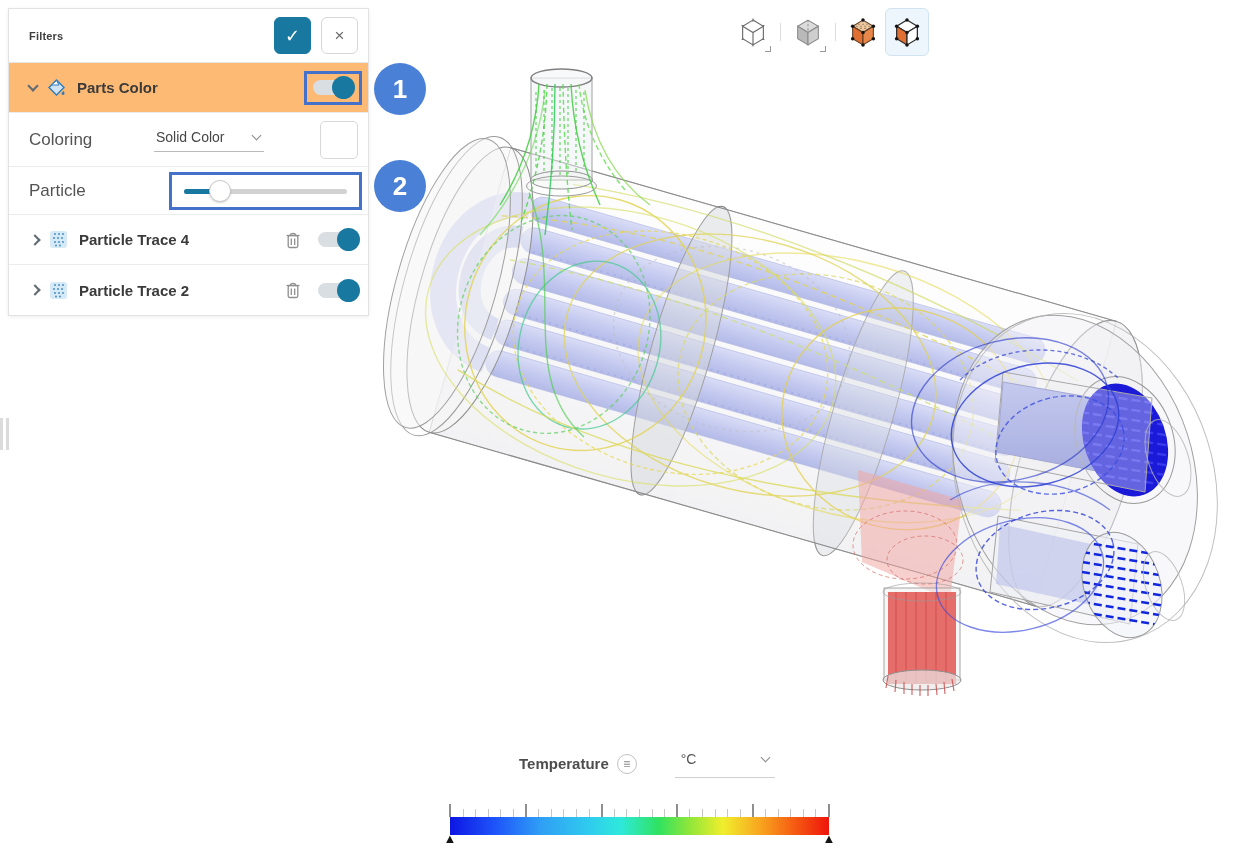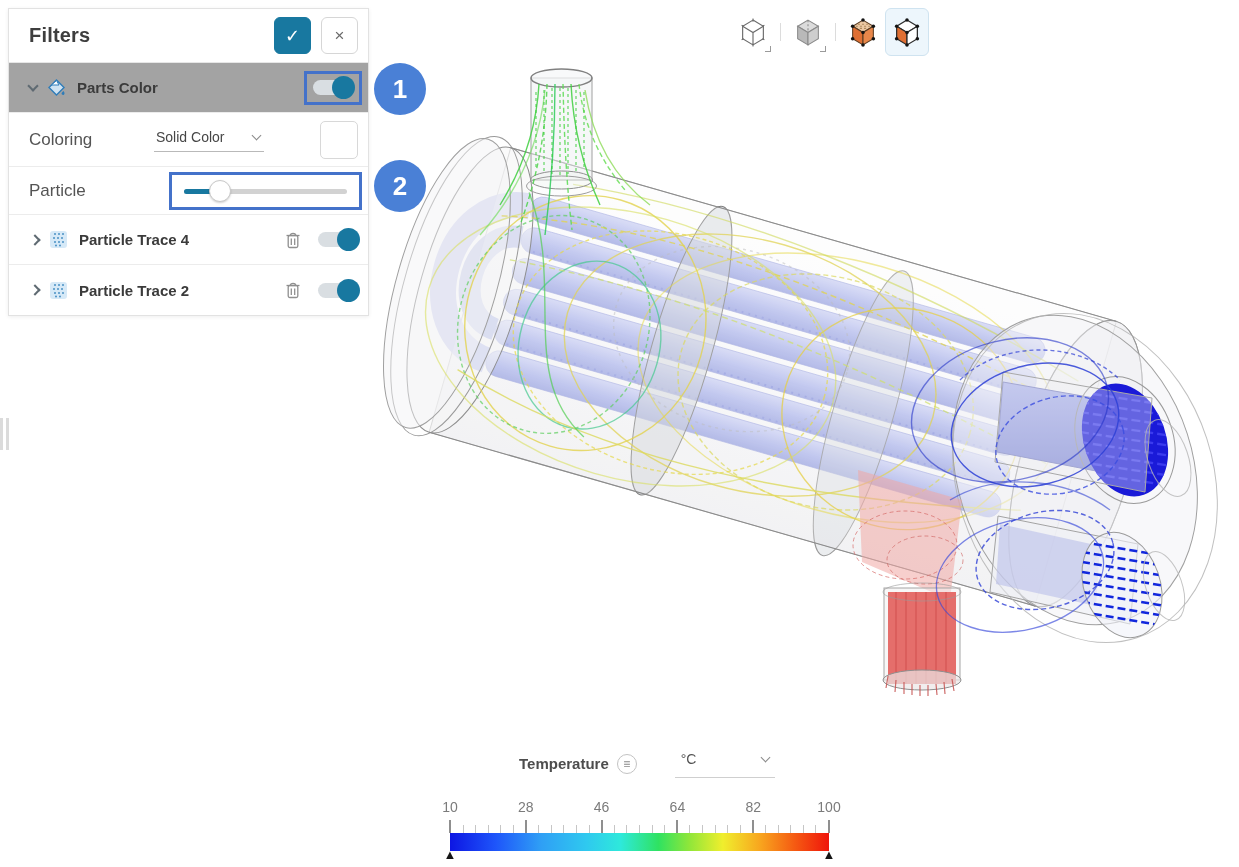--- a/index.html
+++ b/index.html
@@ -8,29 +8,29 @@
   .stage { position:relative; width:1239px; height:867px; background:#fff; }
 
   
   #viewport { position:absolute; left:0; top:0; width:1239px; height:867px; }
 
   
   .panel { position:absolute; left:8px; top:8px; width:361px; background:#fff;
     border:1px solid #e2e2e2; box-shadow:0 1px 4px rgba(0,0,0,.07); z-index:10; }
   .p-header { height:54px; display:flex; align-items:center; padding:0 10px 0 20px;
     border-bottom:1px solid #e6e6e6; }
-  .p-title { font-size:20px; font-weight:bold; color:#3e3e3e; letter-spacing:.2px; flex:1; }
+  .p-title { font-size:11px; font-weight:bold; color:#3e3e3e; letter-spacing:.2px; flex:1; }
   .hdr-btns { display:flex; gap:10px; }
   .btn-confirm, .btn-close { width:37px; height:37px; border-radius:6px; display:flex;
     align-items:center; justify-content:center; cursor:pointer; font-size:18px; }
   .btn-confirm { background:#1878a0; border:1px solid #1878a0; color:#fff; }
   .btn-close { background:#fff; border:1px solid #d6d6d6; color:#6a6a6a; font-size:17px; }
 
   .row { display:flex; align-items:center; border-bottom:1px solid #ececec; padding:0 10px 0 20px; }
-  .row-parts { height:50px; background:#a3a3a3; padding-right:6px; }
+  .row-parts { height:50px; background:#fdba74; padding-right:6px; }
   .row-coloring { height:54px; }
   .row-opacity { height:48px; padding-right:6px; }
   .row-trace { height:50px; }
   .row-trace + .row-trace { }
 
   .chev { display:inline-block; width:8px; height:8px; border-right:2px solid #5f6a72;
     border-bottom:2px solid #5f6a72; flex:none; }
   .chev.down { transform:rotate(45deg); margin:-3px 10px 0 0; }
   .chev.right { transform:rotate(-45deg); margin:0 10px 0 2px; }
   .row-title { font-size:15px; font-weight:bold; color:#3b3b3b; flex:1; }
@@ -459,28 +459,20 @@
     <button class="legend-menu">
       <span>≡</span>
     </button>
     <div class="unit-select">
       <span class="unit-val">°C</span>
       <i class="dd-chev"></i>
     </div>
   </div>
 
   <div class="colorbar-wrap">
-    <div class="cb-labels">
-      <span style="left:0%">10</span>
-      <span style="left:20%">28</span>
-      <span style="left:40%">46</span>
-      <span style="left:60%">64</span>
-      <span style="left:80%">82</span>
-      <span style="left:100%">100</span>
-    </div>
     <div class="cb-ticks">
       <i style="left:0%"></i>
         <i style="left:20%"></i>
         <i style="left:40%"></i>
       <i style="left:60%"></i>
         <i style="left:80%"></i>
         <i style="left:100%"></i>
     </div>
     <div class="cb-bar"></div>
     <div class="cb-handles">

